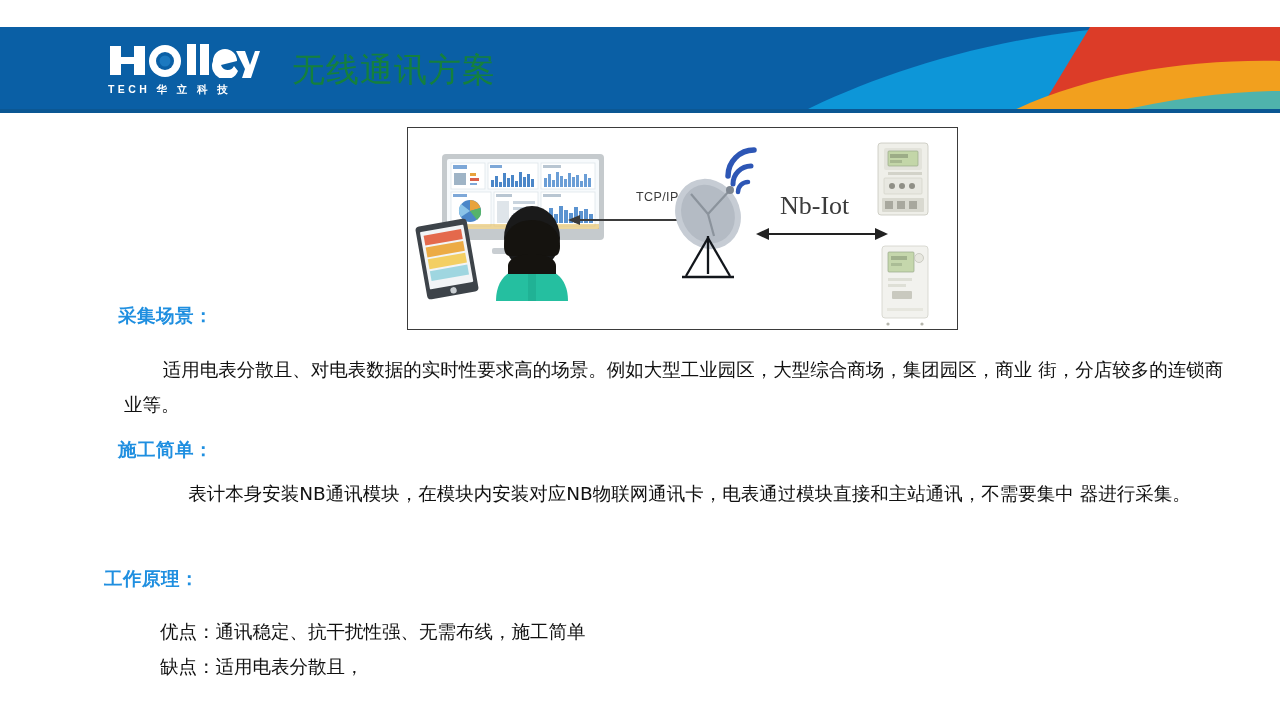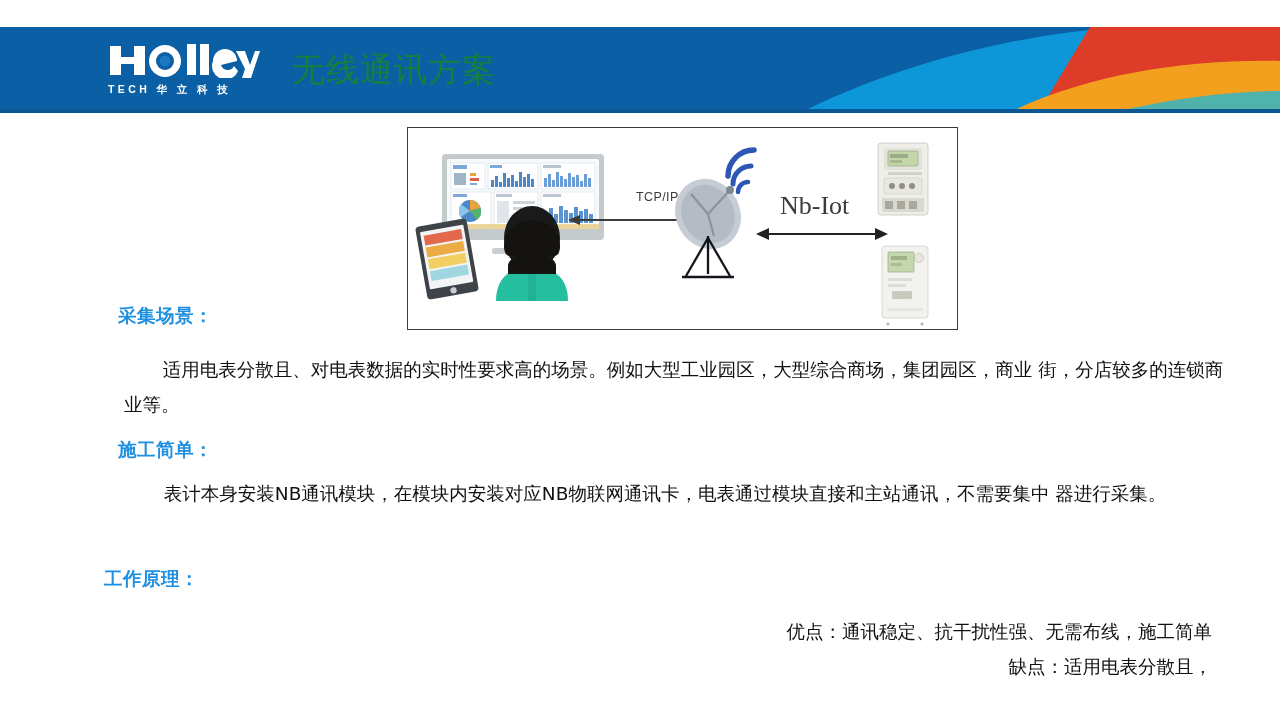--- a/index.html
+++ b/index.html
@@ -109,24 +109,24 @@
     font-size: 18.5px;
     line-height: 35px;
     font-family: "DejaVu Sans", "Liberation Sans", sans-serif;
   }
   .body-paragraph .indent { padding-left: 2.1em; }
 
   #heading-scene  { left: 118px; top: 303px; }
   #para-scene     { left: 112px; top: 352px; width: 1106px; margin-left: 12px; }
 
   #heading-principle { left: 118px; top: 437px; }
-  #para-principle    { left: 125px; top: 476px; width: 1090px; }
+  #para-principle    { left: 125px; top: 476px; width: 1090px; text-align: center; }
 
   #heading-compare { left: 104px; top: 566px; }
-  #para-compare    { left: 172px; top: 614px; width: 1040px; text-align: right; }
+  #para-compare    { left: 160px; top: 614px; width: 1040px; }
   #para-compare .line { display: block; }
 </style>
 </head>
 <body>
 
 <div id="header-banner">
 
   <div id="header-swoosh">
     <svg width="490" height="86" viewBox="0 0 490 86" xmlns="http://www.w3.org/2000/svg">
       <rect x="0" y="0" width="490" height="86" fill="#0A5FA5"></rect>

